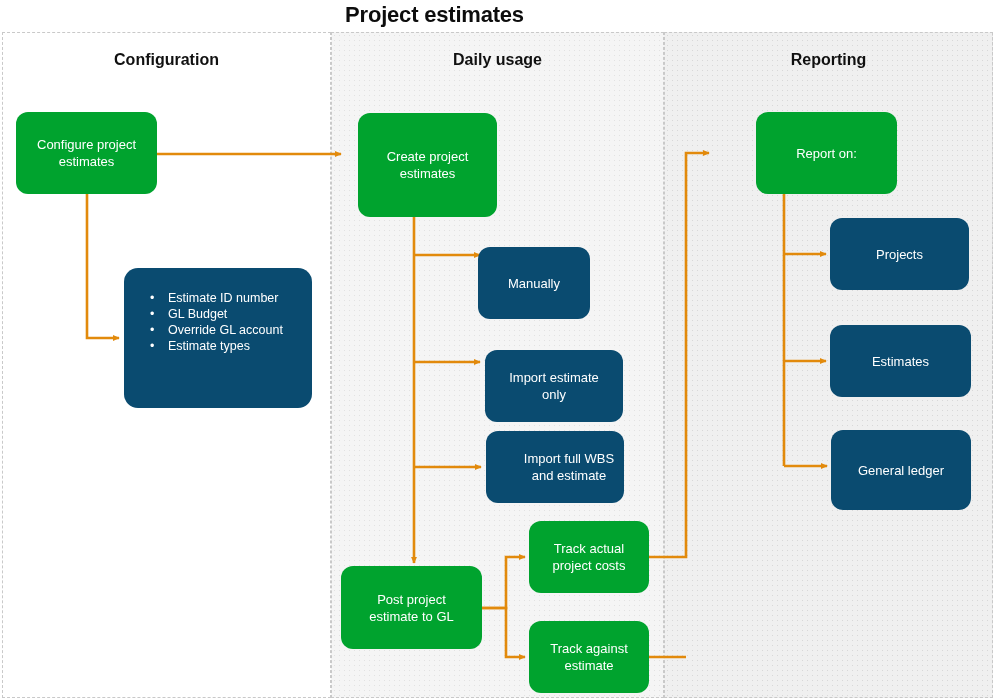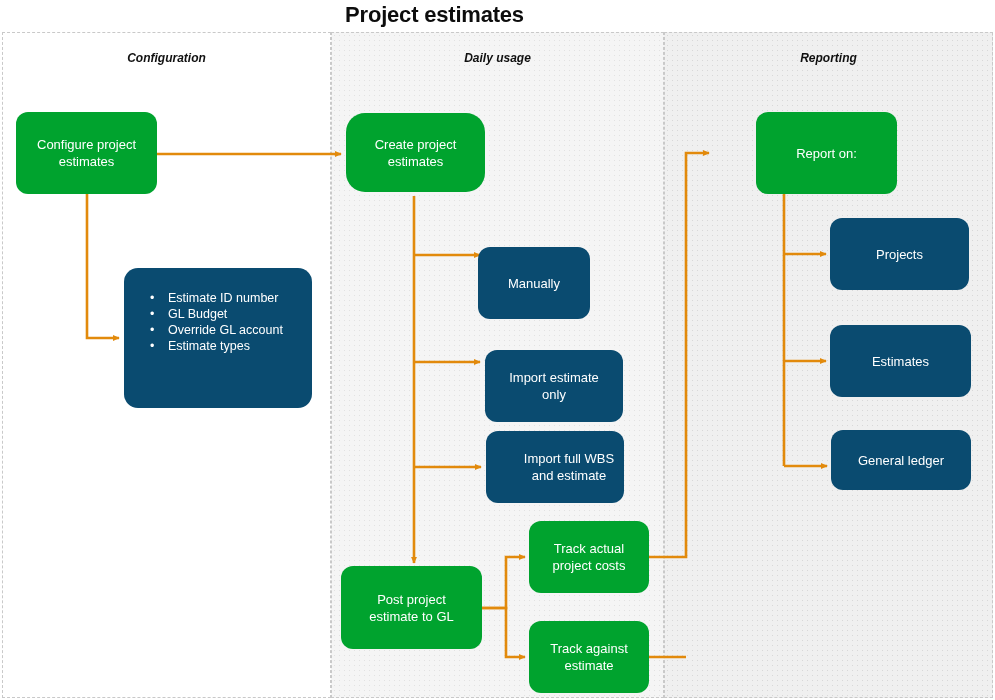--- a/index.html
+++ b/index.html
@@ -55,24 +55,23 @@
       radial-gradient(#d8d8d8 0.9px, transparent 1px);
     background-size: 5px 5px;
   }
 
   .lane-title {
     position: absolute;
     top: 18px;
     left: 0;
     width: 100%;
     text-align: center;
-    font-size: 12px;
+    font-size: 16px;
     font-weight: bold;
     color: #101010;
-    font-style: italic;
   }
 
   
   #connectors {
     position: absolute;
     left: 0;
     top: 0;
     width: 995px;
     height: 700px;
     pointer-events: none;
@@ -205,21 +204,21 @@
       <span class="bullet-dot">•</span>
       <span>Override GL account</span>
     </li>
     <li>
       <span class="bullet-dot">•</span>
       <span>Estimate types</span>
     </li>
   </ul>
 </div>
 
-<div class="node green" id="node-create-project-estimates" style="left:346px; top:113px; width:139px; height:79px;border-radius:19px;">
+<div class="node green" id="node-create-project-estimates" style="left:358px; top:113px; width:139px; height:104px;">
   <span class="node-label">Create project
 estimates</span>
 </div>
 
 <div class="node blue" id="node-manually" style="left:478px; top:219px; width:112px; height:72px;margin-top:28px;">
   <span class="node-label">Manually</span>
 </div>
 
 <div class="node blue" id="node-import-estimate-only" style="left:485px; top:326px; width:138px; height:72px;margin-top:24px;">
   <span class="node-label">Import estimate
@@ -251,15 +250,15 @@
 </div>
 
 <div class="node blue" id="node-projects" style="left:830px; top:218px; width:139px; height:72px;text-align:right;">
   <span class="node-label">Projects</span>
 </div>
 
 <div class="node blue" id="node-estimates" style="left:830px; top:325px; width:141px; height:72px;">
   <span class="node-label">Estimates</span>
 </div>
 
-<div class="node blue" id="node-general-ledger" style="left:831px; top:430px; width:140px; height:60px;text-align:center;">
+<div class="node blue" id="node-general-ledger" style="left:831px; top:430px; width:140px; height:80px;text-align:center;">
   <span class="node-label">General ledger</span>
 </div>
 
 </body></html>

